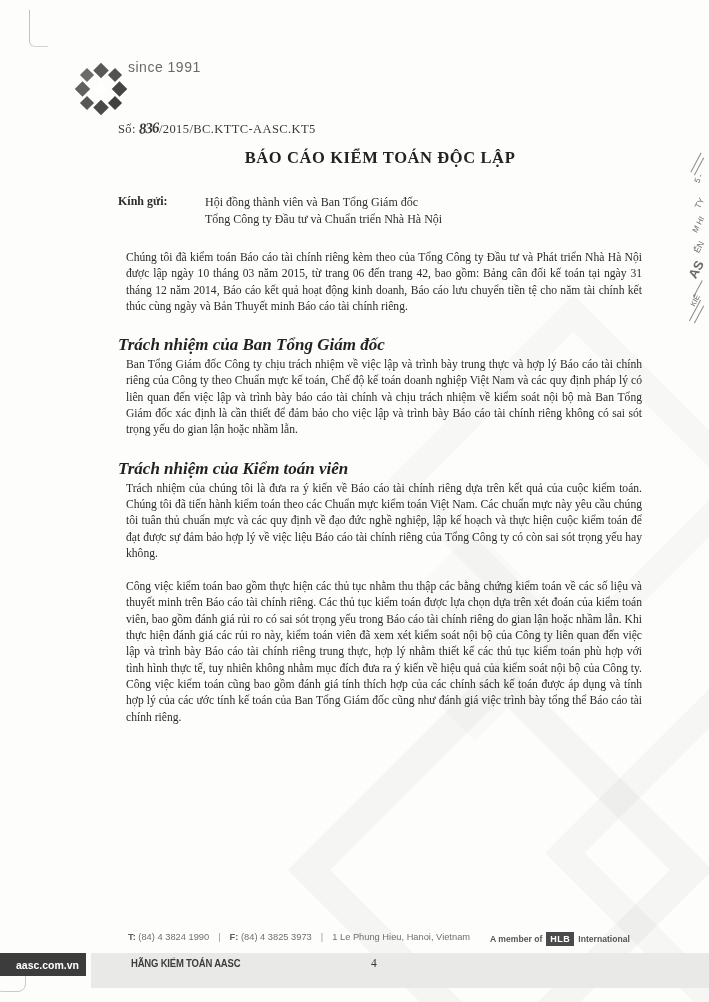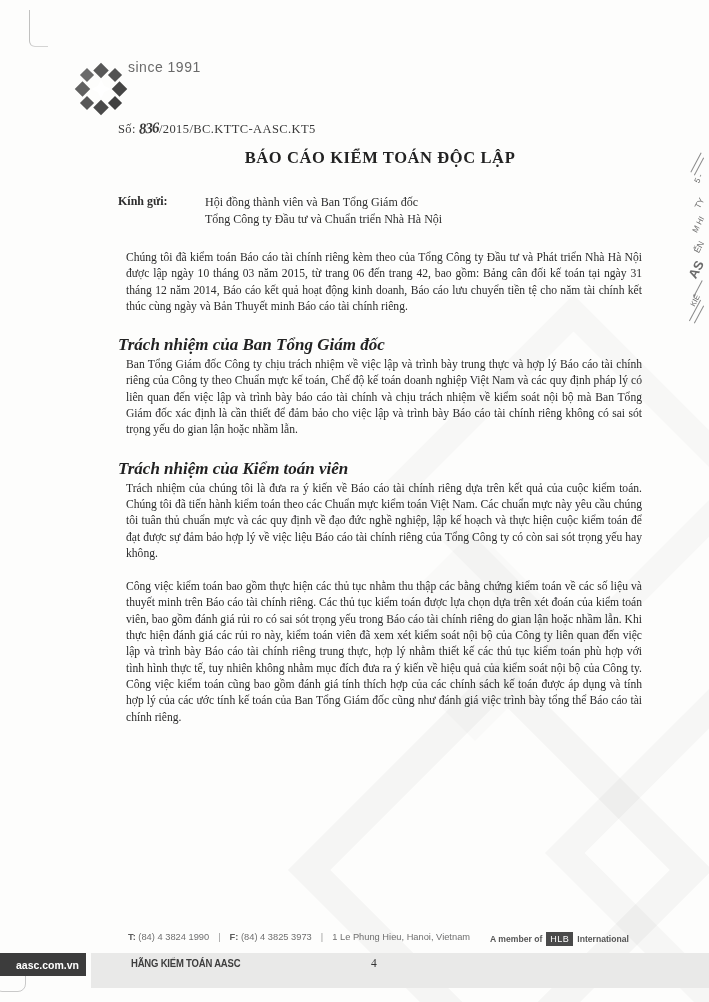--- a/index.html
+++ b/index.html
@@ -55,21 +55,21 @@
   .edge-line{position:absolute;background:#8a8a8a;height:1px;transform:rotate(-62deg);}
 
   
   .footer-contact{position:absolute;left:128px;top:932px;width:560px;
     font-family:"Liberation Sans",sans-serif;font-size:9.3px;color:#6f6f6f;
     display:flex;align-items:flex-start;gap:6px;white-space:nowrap;}
   .footer-contact b{color:#5c5c5c;}
   .sep{color:#9a9a9a;padding:0 3px;}
   .member{display:flex;align-items:center;gap:4px;margin-left:14px;
     font-weight:bold;color:#555;font-size:8.6px;}
-  .hlb-badge{background:#4a4a4a;color:#fff;font-weight:normal;font-size:9px;
+  .hlb-badge{background:#4a4a4a;color:#fff;font-weight:bold;font-size:9px;
     padding:2px 4px;letter-spacing:.5px;}
 
   .bottom-bar{position:absolute;left:0;top:953px;width:709px;height:23px;}
   .site-box{position:absolute;left:0;top:0;width:86px;height:23px;background:#3c3c3c;
     color:#fff;font-family:"Liberation Sans",sans-serif;font-weight:bold;font-size:10.5px;
     display:flex;align-items:center;justify-content:flex-end;padding-right:7px;box-sizing:border-box;}
   .strip{position:absolute;left:91px;top:0;width:618px;height:35px;background:#e9e9e8;}
   .firm-name{position:absolute;left:40px;top:5px;
     font-family:"Liberation Sans",sans-serif;font-weight:bold;font-size:10px;
     color:#3d3d3d;letter-spacing:-0.2px;transform:scaleX(.95);transform-origin:left;}

